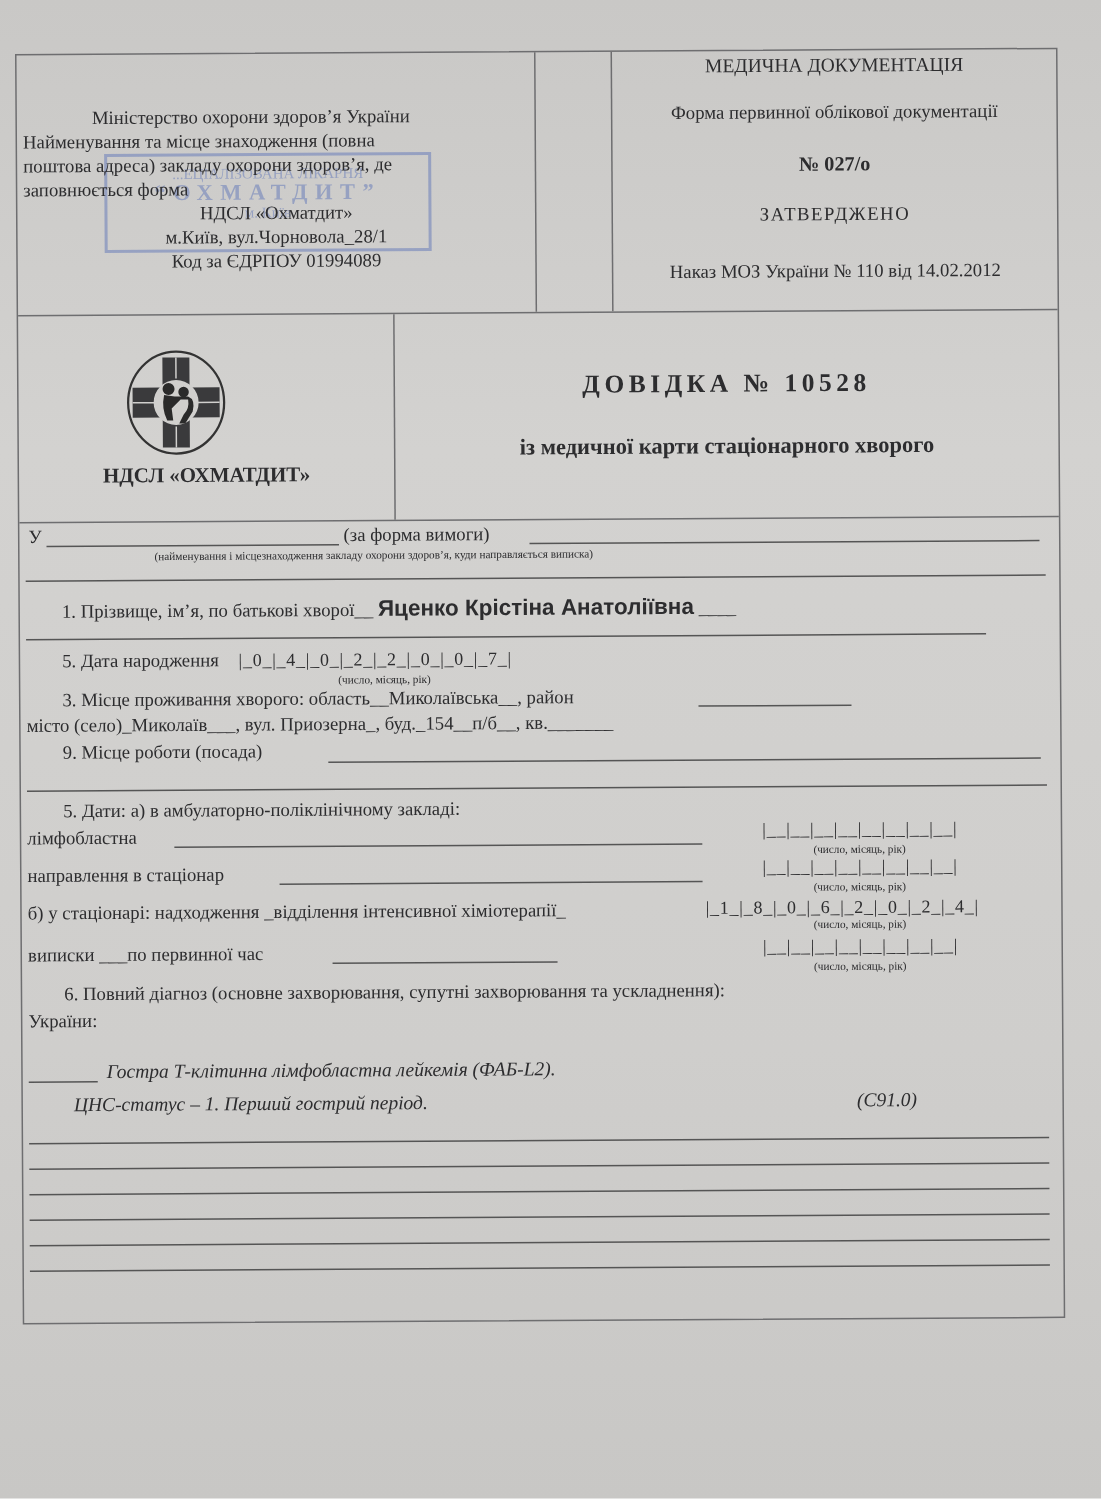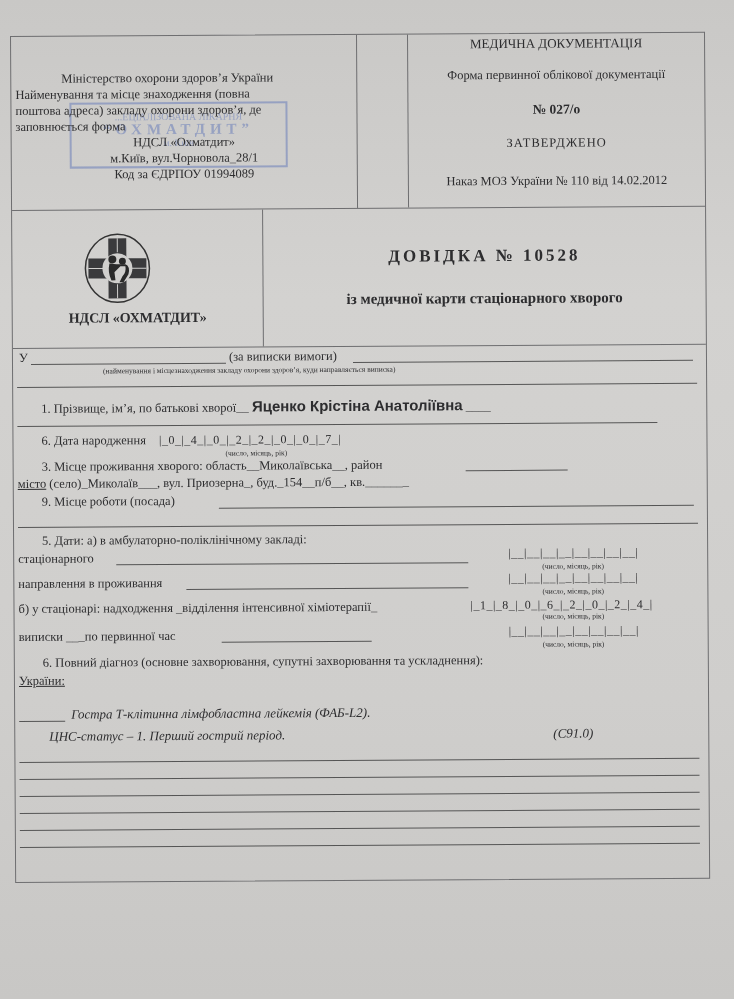--- a/index.html
+++ b/index.html
@@ -38,21 +38,21 @@
   .logo-label { position:absolute; left:0; top:100px; width:250px; text-align:center; font-size:14px; font-weight:bold; }
   .doc-title { position:absolute; left:251px; top:38px; width:442px; text-align:center; font-size:17px; font-weight:bold; letter-spacing:3px; }
   .doc-sub { position:absolute; left:251px; top:82px; width:442px; text-align:center; font-size:15px; font-weight:bold; }
   .body { position:absolute; left:0; top:312px; width:693px; }
   .row { position:absolute; font-size:12.5px; white-space:nowrap; }
   .line { position:absolute; height:0; border-top:1px solid #555; }
   .small { font-size:7.5px; position:absolute; white-space:nowrap; }
   .name { font-weight:bold; font-size:15px; font-family:"Liberation Sans","DejaVu Sans",sans-serif; }
   .cells { font-family:"Liberation Serif",serif; font-size:12px; letter-spacing:0.5px; }
   .italic { font-style:italic; font-size:13px; }
-  .ul { text-decoration:underline; }
+  .ul { }
 </style>
 </head>
 <body>
 
 <div class="page">
 
   <div class="hdr">
     <div class="col1">
       <div class="stamp">
         <div style="margin-top:6px">...ЕЦІАЛІЗОВАНА ЛІКАРНЯ</div>
@@ -92,74 +92,74 @@
       </svg>
       <div class="logo-label">НДСЛ «ОХМАТДИТ»</div>
     </div>
     <div class="doc-title">ДОВІДКА  № 10528</div>
     <div class="doc-sub">із медичної карти стаціонарного хворого</div>
   </div>
 
   <div class="body">
     <div class="row" style="left:6px;top:2px">У</div>
     <div class="line" style="left:18px;top:15px;width:195px"></div>
-    <div class="row" style="left:216px;top:2px">(за виписки вимоги)</div>
+    <div class="row" style="left:216px;top:2px">(за форма вимоги)</div>
     <div class="line" style="left:340px;top:15px;width:340px"></div>
     <div class="small" style="left:90px;top:18px">(найменування і місцезнаходження закладу охорони здоров’я, куди направляється виписка)</div>
     <div class="line" style="left:4px;top:38px;width:680px"></div>
 
     <div class="row" style="left:28px;top:50px">
       <span>1.   Прізвище, ім’я, по батькові хворої</span><span>__ </span><span class="name">Яценко Крістіна Анатоліївна</span><span> ____</span>
     </div>
     <div class="line" style="left:4px;top:77px;width:640px"></div>
 
     <div class="row" style="left:28px;top:85px">
-      <span>6.   Дата народження</span>
+      <span>5.   Дата народження</span>
       <span class="cells" style="margin-left:10px">|_0_|_4_|_0_|_2_|_2_|_0_|_0_|_7_|</span>
     </div>
     <div class="small" style="left:212px;top:101px">(число, місяць, рік)</div>
 
     <div class="row" style="left:28px;top:111px">3.   Місце проживання хворого: область__Миколаївська__, район</div>
     <div class="line" style="left:452px;top:124px;width:102px"></div>
     <div class="row" style="left:4px;top:128px">
       <span class="ul">місто</span><span> (село)_Миколаїв___, вул. Приозерна_, буд._154__п/б__, кв.</span><span>_______</span>
     </div>
 
     <div class="row" style="left:28px;top:146px">9.   Місце роботи (посада)</div>
     <div class="line" style="left:205px;top:160px;width:475px"></div>
     <div class="line" style="left:4px;top:178px;width:680px"></div>
 
     <div class="row" style="left:28px;top:185px">5.   Дати: а) в амбулаторно-поліклінічному закладі:</div>
 
-    <div class="row" style="left:4px;top:203px">стаціонарного</div>
+    <div class="row" style="left:4px;top:203px">лімфобластна</div>
     <div class="line" style="left:102px;top:216px;width:352px"></div>
     <div class="row cells" style="left:494px;top:200px">|__|__|__|__|__|__|__|__|</div>
     <div class="small" style="left:528px;top:216px">(число, місяць, рік)</div>
 
-    <div class="row" style="left:4px;top:228px">направлення в проживання</div>
+    <div class="row" style="left:4px;top:228px">направлення в стаціонар</div>
     <div class="line" style="left:172px;top:241px;width:282px"></div>
     <div class="row cells" style="left:494px;top:225px">|__|__|__|__|__|__|__|__|</div>
     <div class="small" style="left:528px;top:241px">(число, місяць, рік)</div>
 
     <div class="row" style="left:4px;top:253px">б) у стаціонарі: надходження _відділення інтенсивної хіміотерапії_</div>
     <div class="row cells" style="left:456px;top:252px">|_1_|_8_|_0_|_6_|_2_|_0_|_2_|_4_|</div>
     <div class="small" style="left:528px;top:266px">(число, місяць, рік)</div>
 
     <div class="row" style="left:4px;top:281px">виписки ___по первинної час</div>
     <div class="line" style="left:207px;top:294px;width:150px"></div>
     <div class="row cells" style="left:494px;top:278px">|__|__|__|__|__|__|__|__|</div>
     <div class="small" style="left:528px;top:294px">(число, місяць, рік)</div>
 
     <div class="row" style="left:28px;top:307px">6.   Повний діагноз (основне захворювання, супутні захворювання та ускладнення):</div>
     <div class="row ul" style="left:4px;top:325px">України:</div>
 
     <div class="line" style="left:4px;top:372px;width:46px"></div>
     <div class="row italic" style="left:56px;top:358px">Гостра Т-клітинна лімфобластна лейкемія (ФАБ-L2).</div>
     <div class="row italic" style="left:34px;top:380px">ЦНС-статус – 1. Перший гострий період.</div>
-    <div class="row italic" style="left:538px;top:380px">(C91.0)</div>
+    <div class="row italic" style="left:556px;top:380px">(C91.0)</div>
 
     <div class="line" style="left:4px;top:413px;width:680px"></div>
     <div class="line" style="left:4px;top:430px;width:680px"></div>
     <div class="line" style="left:4px;top:447px;width:680px"></div>
     <div class="line" style="left:4px;top:464px;width:680px"></div>
     <div class="line" style="left:4px;top:481px;width:680px"></div>
     <div class="line" style="left:4px;top:498px;width:680px"></div>
   </div>
 </div>
 

